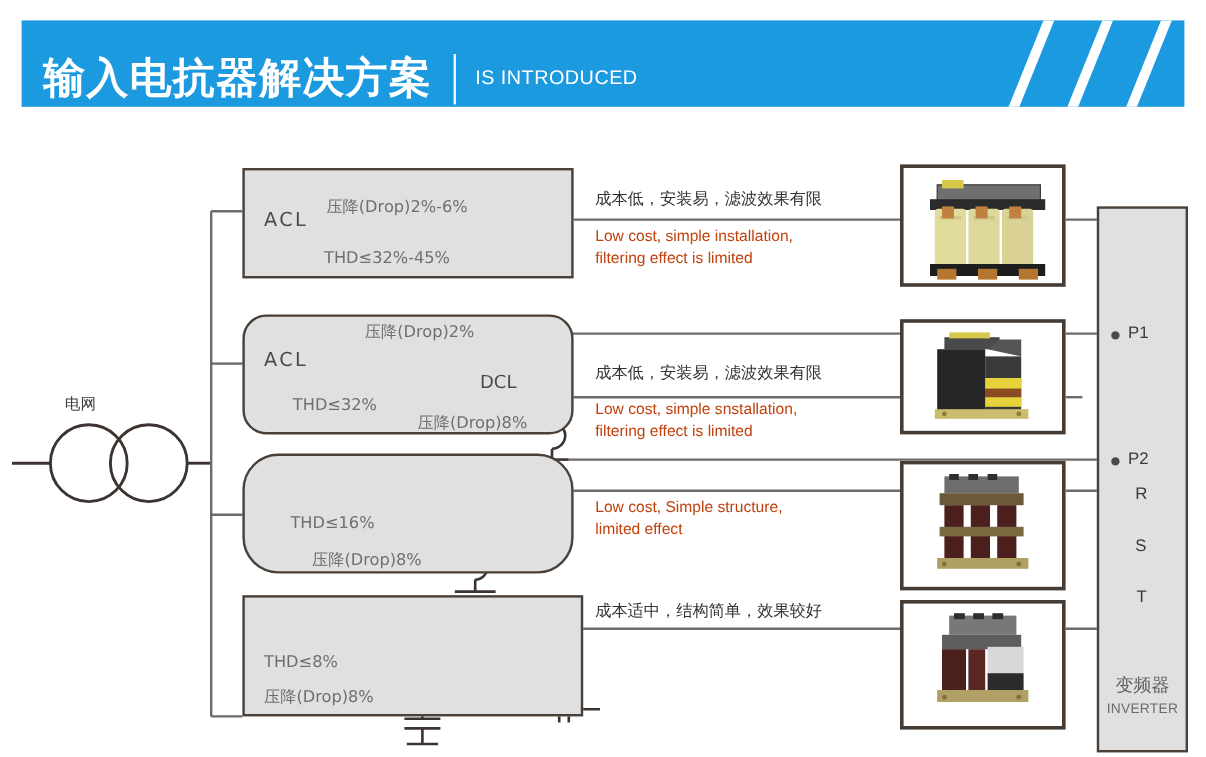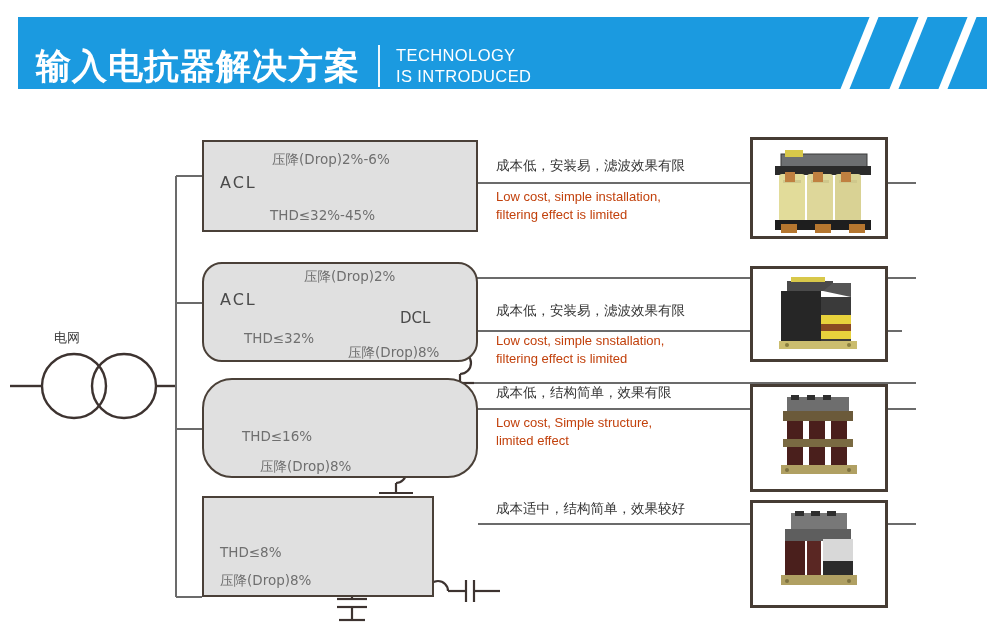--- a/index.html
+++ b/index.html
@@ -150,21 +150,20 @@
   }
 </style>
 </head>
 <body>
 
 <div id="banner">
   <div id="banner-inner">
     <div id="banner-title-cn">输入电抗器解决方案</div>
     <div id="banner-divider"></div>
     <div id="banner-sub">
-      <div>TECHNOLOGY</div>
       <div>IS INTRODUCED</div>
     </div>
   </div>
   <div class="stripe" style="left:836px"></div>
   <div class="stripe" style="left:885px"></div>
   <div class="stripe" style="left:934px"></div>
 </div>
 
 <div id="diagram">
 
@@ -259,21 +258,21 @@
       <line x1="888" y1="87" x2="916" y2="87"></line>
       <line x1="888" y1="313" x2="916" y2="313"></line>
       <line x1="888" y1="428" x2="916" y2="428"></line>
       <line x1="888" y1="235" x2="902" y2="235"></line>
     </g>
   </svg>
 
   <div class="lbl" id="grid-label">电网</div>
 
   <div class="rbox" style="left:202px; top:44px; width:276px; height:92px;">
-    <div class="rtxt" style="left:68px; top:9px;text-align:right;">压降(Drop)2%-6%</div>
+    <div class="rtxt" style="left:68px; top:22px;text-align:right;">压降(Drop)2%-6%</div>
     <div class="rtxt dark" style="left:16px; top:31px; font-size:16px; letter-spacing:2px; color:#4a4a4a;">ACL</div>
     <div class="rtxt" style="left:66px; top:65px;">THD≤32%-45%</div>
   </div>
   <div class="desc-cn" style="left:496px; top:61px;">成本低，安装易，滤波效果有限</div>
   <div class="desc-en" style="left:496px; top:92px;">Low cost, simple installation,
 filtering effect is limited</div>
   <div class="photo" style="left:750px; top:41px; width:138px; height:102px;">
     <svg width="132" height="96" viewBox="0 0 132 96">
       <g transform="translate(8,4)">
         <rect x="20" y="10" width="86" height="16" fill="#6d6f71" stroke="#3a3a3a" stroke-width="1"></rect>
@@ -321,21 +320,20 @@
         <circle cx="8" cy="70" r="2" fill="#8a7f3f"></circle>
         <circle cx="70" cy="70" r="2" fill="#8a7f3f"></circle>
       </g>
     </svg>
   </div>
 
   <div class="rbox" style="left:202px; top:282px; width:276px; height:100px;border-radius:30px;">
     <div class="rtxt" style="left:38px; top:48px;">THD≤16%</div>
     <div class="rtxt" style="left:56px; top:78px;">压降(Drop)8%</div>
   </div>
-  <div class="desc-cn" style="left:496px; top:288px;">成本低，结构简单，效果有限</div>
   <div class="desc-en" style="left:496px; top:318px;">Low cost, Simple structure,
 limited effect</div>
   <div class="photo" style="left:750px; top:288px; width:138px; height:108px;">
     <svg width="132" height="102" viewBox="0 0 132 102">
       <g transform="translate(28,8)">
         <rect x="6" y="2" width="62" height="14" fill="#6e6e6e"></rect>
         <rect x="10" y="0" width="8" height="5" fill="#2e2e2e"></rect>
         <rect x="26" y="0" width="8" height="5" fill="#2e2e2e"></rect>
         <rect x="42" y="0" width="8" height="5" fill="#2e2e2e"></rect>
         <rect x="2" y="16" width="70" height="10" fill="#6b5a3a"></rect>
@@ -343,21 +341,21 @@
         <rect x="28" y="26" width="16" height="44" fill="#4a1f1c"></rect>
         <rect x="50" y="26" width="16" height="44" fill="#4a1f1c"></rect>
         <rect x="2" y="44" width="70" height="8" fill="#7a6a42"></rect>
         <rect x="0" y="70" width="76" height="9" fill="#b0a063"></rect>
         <circle cx="6" cy="75" r="2" fill="#7e7140"></circle>
         <circle cx="68" cy="75" r="2" fill="#7e7140"></circle>
       </g>
     </svg>
   </div>
 
-  <div class="rbox" style="left:202px; top:400px; width:232px; height:101px;">
+  <div class="rbox" style="left:202px; top:400px; width:284px; height:101px;">
     <div class="rtxt" style="left:16px; top:46px;">THD≤8%</div>
     <div class="rtxt" style="left:16px; top:74px;">压降(Drop)8%</div>
   </div>
   <div class="desc-cn" style="left:496px; top:404px;">成本适中，结构简单，效果较好</div>
   <div class="photo" style="left:750px; top:404px; width:138px; height:108px;">
     <svg width="132" height="102" viewBox="0 0 132 102">
       <g transform="translate(28,10)">
         <rect x="10" y="0" width="56" height="16" fill="#787878"></rect>
         <rect x="14" y="-2" width="9" height="5" fill="#2e2e2e"></rect>
         <rect x="30" y="-2" width="9" height="5" fill="#2e2e2e"></rect>
@@ -367,14 +365,28 @@
         <rect x="26" y="28" width="14" height="36" fill="#5a2723"></rect>
         <rect x="42" y="26" width="30" height="22" fill="#d8d8d8"></rect>
         <rect x="42" y="48" width="30" height="14" fill="#2b2b2b"></rect>
         <rect x="0" y="62" width="76" height="10" fill="#b0a063"></rect>
         <circle cx="6" cy="68" r="2" fill="#7e7140"></circle>
         <circle cx="68" cy="68" r="2" fill="#7e7140"></circle>
       </g>
     </svg>
   </div>
 
+  <div id="inverter">
+    <div class="termdot" style="left:10px; top:102px;"></div>
+    <div class="term" style="left:24px; top:95px;">P1</div>
+
+    <div class="termdot" style="left:10px; top:207px;"></div>
+    <div class="term" style="left:24px; top:200px;">P2</div>
+
+    <div class="term" style="left:30px; top:229px;">R</div>
+    <div class="term" style="left:30px; top:272px;">S</div>
+    <div class="term" style="left:31px; top:315px;">T</div>
+
+    <div id="inv-cn">变频器</div>
+    <div id="inv-en">INVERTER</div>
+  </div>
 
 </div>
 
 </body></html>

